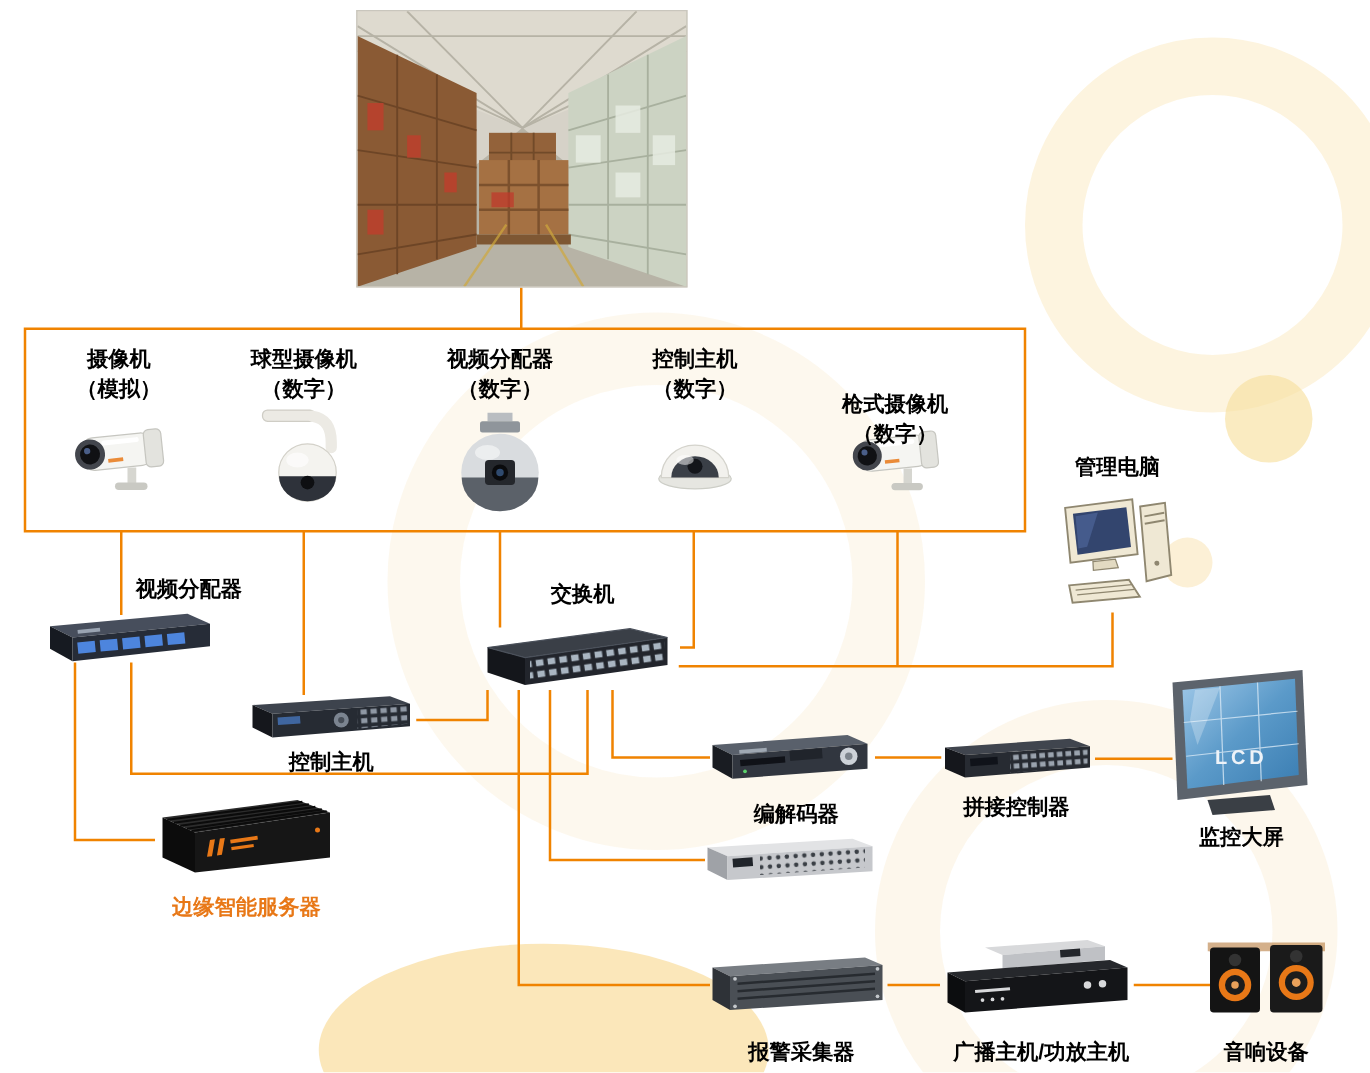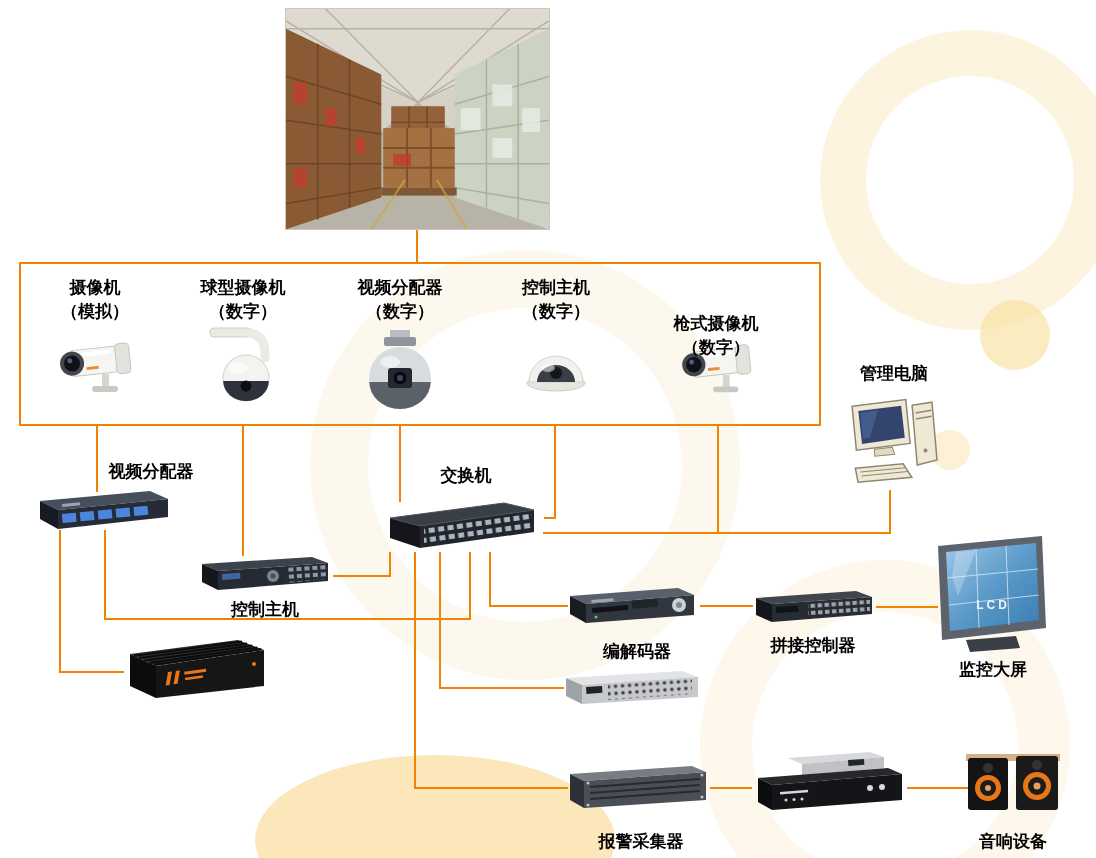--- a/index.html
+++ b/index.html
@@ -5,21 +5,21 @@
   * { margin:0; padding:0; box-sizing:border-box; }
   html,body { background:#ffffff; font-family:"Liberation Sans", sans-serif; }
   #canvas { position:relative; width:1096px; height:858px; background:#ffffff; overflow:hidden; }
   .bg-shape { position:absolute; border-radius:50%; pointer-events:none; z-index:0; }
   #wires { position:absolute; left:0; top:0; z-index:1; }
   .dev { position:absolute; z-index:2; }
   .dev svg { width:100%; height:100%; display:block; }
   .photo { position:absolute; left:285px; top:8px; width:265px; height:222px; border:1px solid #c9c6bd; z-index:2; background:#d6d2c8; }
   .lbl { position:absolute; z-index:3; font-weight:bold; font-size:17px; color:#000; text-align:center; line-height:1.4; }
   .lbl.orange { color:#E87817; }
-  .screen-text { position:absolute; z-index:3; color:#eef3f8; font-weight:bold; font-size:12px; letter-spacing:3px; text-align:center; }
+  .screen-text { position:absolute; z-index:3; color:#eef3f8; font-weight:bold; font-size:16px; letter-spacing:3px; text-align:center; }
 </style>
 </head>
 <body>
 
 <div id="canvas">
 
   <div class="bg-shape" style="left:820px;top:30px;width:300px;height:300px;border:46px solid rgba(249,227,176,0.40);"></div>
   <div class="bg-shape" style="left:310px;top:250px;width:430px;height:430px;border:58px solid rgba(251,240,217,0.45);"></div>
   <div class="bg-shape" style="left:700px;top:560px;width:370px;height:370px;border:52px solid rgba(251,240,217,0.50);"></div>
   <div class="bg-shape" style="left:255px;top:755px;width:360px;height:170px;background:rgba(247,208,118,0.50);"></div>
@@ -281,20 +281,21 @@
       <polygon points="34,32 142,16 142,52 34,64" fill="#161616"></polygon>
       <g fill="#E87817" transform="translate(46,38) rotate(-8)">
         <rect x="0" y="0" width="4" height="13" transform="skewX(-18)"></rect>
         <rect x="8" y="0" width="4" height="13" transform="skewX(-18)"></rect>
         <rect x="16" y="2" width="22" height="3"></rect>
         <rect x="16" y="8" width="18" height="2.5"></rect>
       </g>
       <circle cx="132" cy="30" r="2" fill="#E87817"></circle>
     </svg>
   </div>
+  <div class="lbl orange" style="left:115px;top:714px;width:164px;">边缘智能服务器</div>
 
   <div class="dev" style="left:566px;top:584px;width:135px;height:44px;">
     <svg viewBox="0 0 135 44">
       <polygon points="4,12 112,4 128,11 20,20" fill="#59606b"></polygon>
       <polygon points="4,12 20,20 20,39 4,30" fill="#191c22"></polygon>
       <polygon points="20,20 128,11 128,31 20,39" fill="#31363f"></polygon>
       <circle cx="113" cy="21" r="7" fill="#cdd2d8"></circle>
       <circle cx="113" cy="21" r="3" fill="#7e858d"></circle>
       <g transform="rotate(-4.7 26 24)">
         <rect x="26" y="24" width="36" height="5" fill="#101218"></rect>
@@ -392,20 +393,21 @@
       <g fill="#d8d9db">
         <rect x="30" y="44" width="28" height="2.5" transform="rotate(-4.5 30 44)"></rect>
         <circle cx="120" cy="40" r="3"></circle>
         <circle cx="132" cy="39" r="3"></circle>
         <circle cx="36" cy="52" r="1.5"></circle>
         <circle cx="44" cy="51.5" r="1.5"></circle>
         <circle cx="52" cy="51" r="1.5"></circle>
       </g>
     </svg>
   </div>
+  <div class="lbl" style="left:751px;top:830px;width:164px;">广播主机/功放主机</div>
 
   <div class="dev" style="left:966px;top:752px;width:94px;height:64px;">
     <svg viewBox="0 0 94 64">
       <rect x="0" y="2" width="94" height="7" fill="#b77b3e" opacity="0.6"></rect>
       <rect x="2" y="6" width="40" height="52" rx="3" fill="#141414"></rect>
       <rect x="50" y="4" width="42" height="54" rx="3" fill="#1a1a1a"></rect>
       <circle cx="22" cy="36" r="13" fill="#e87817"></circle>
       <circle cx="22" cy="36" r="8" fill="#1c1c1c"></circle>
       <circle cx="22" cy="36" r="3" fill="#e8a05a"></circle>
       <circle cx="22" cy="16" r="5" fill="#333333"></circle>

